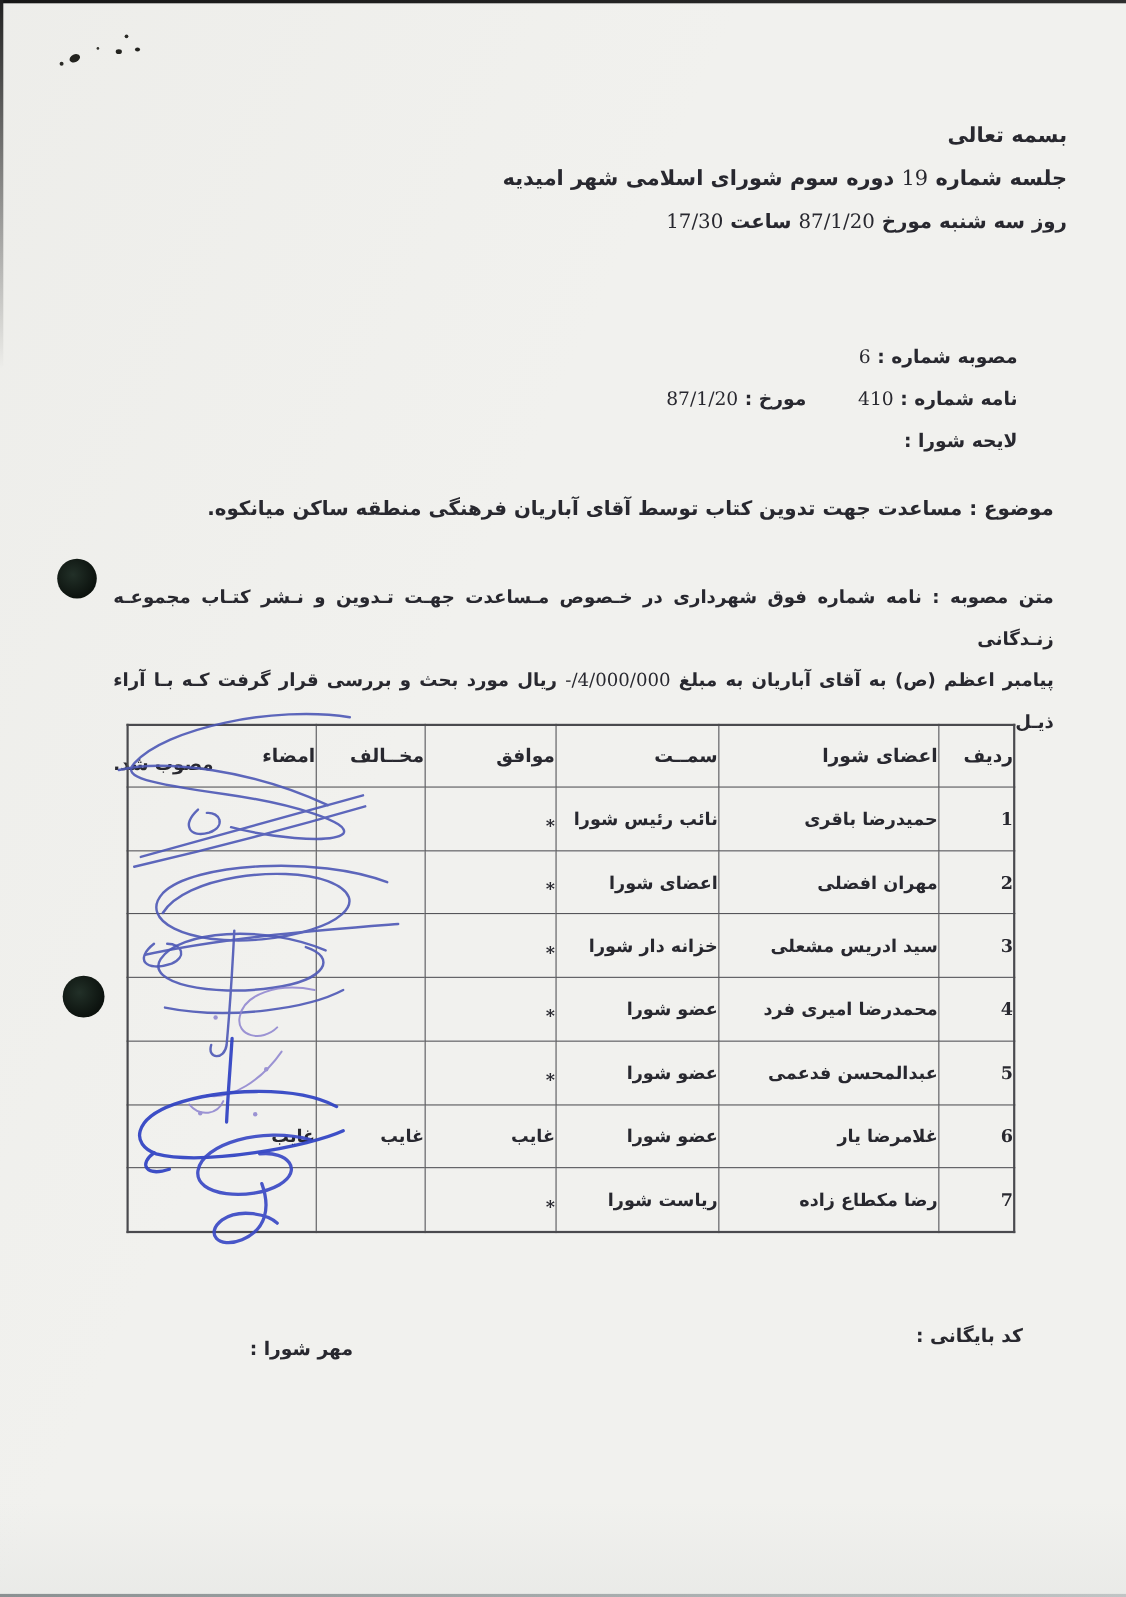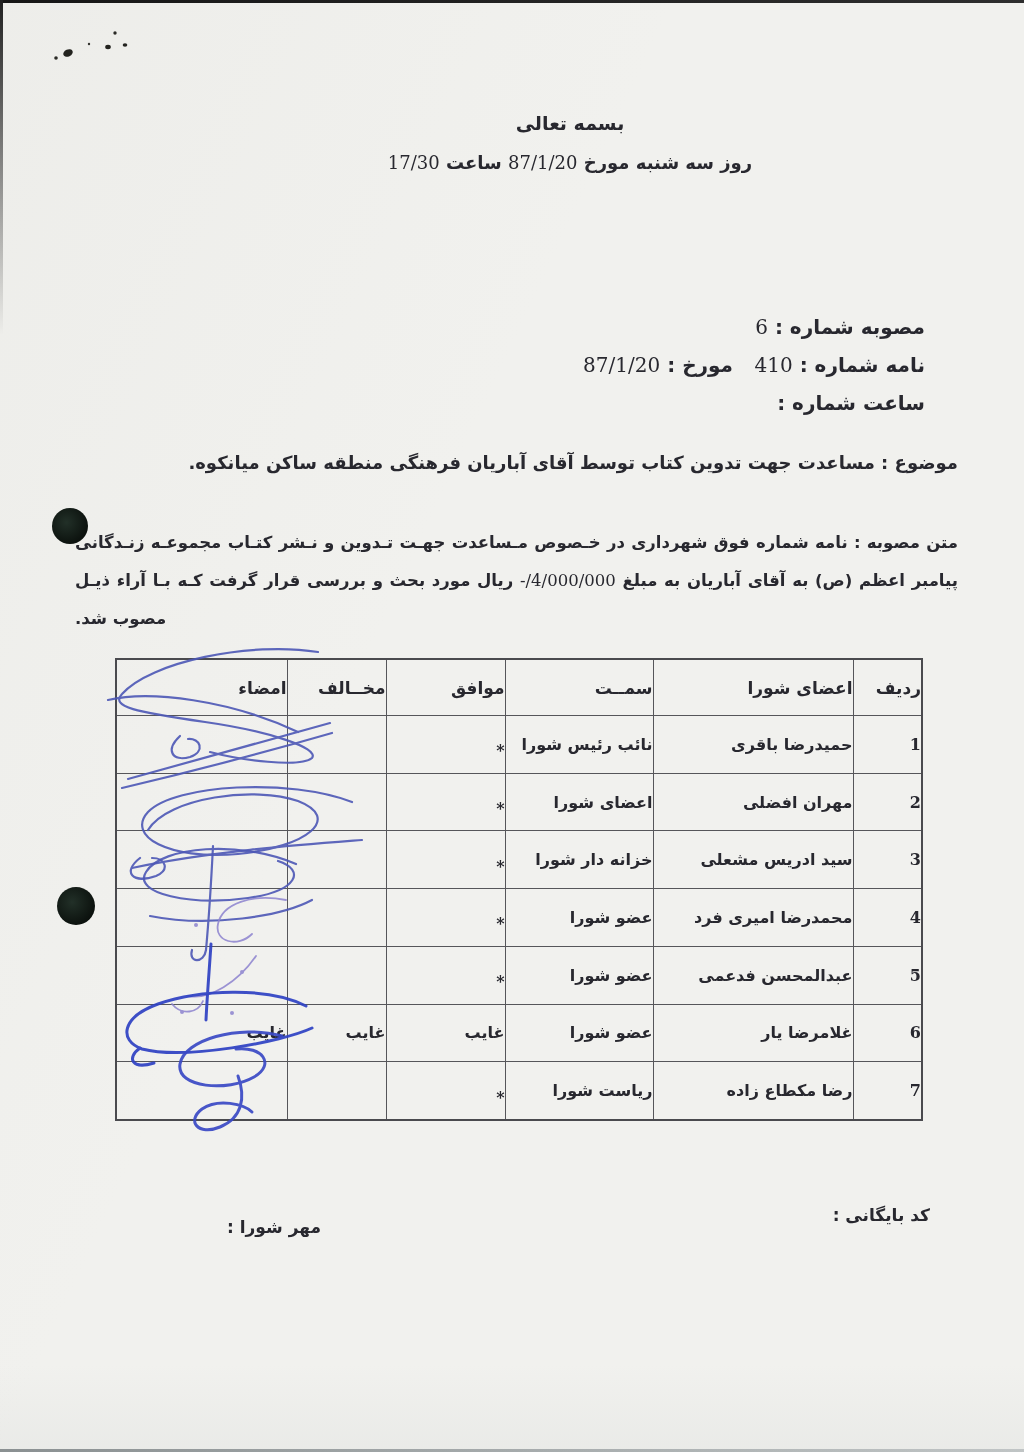--- a/index.html
+++ b/index.html
@@ -12,33 +12,33 @@
   .edge-bottom{position:absolute;left:0;bottom:0;width:100%;height:3px;background:linear-gradient(to right,rgba(60,70,75,.55),rgba(130,140,145,.4));}
   .hole{position:absolute;border-radius:50%;background:radial-gradient(circle at 40% 40%, #223028 0%, #0c120e 70%);}
   .hole1{left:52px;top:508px;width:36px;height:36px;}
   .hole2{left:57px;top:887px;width:38px;height:38px;}
 
   .rtl{direction:rtl;unicode-bidi:embed;}
   .ink{color:#28282f;}
   .b{font-weight:bold;}
   .num{font-family:"DejaVu Serif",serif;font-weight:normal;}
 
-  .header{position:absolute;left:170px;width:800px;top:104px;text-align:center;line-height:39px;font-size:19px;}
+  .header{position:absolute;left:170px;width:800px;top:104px;line-height:39px;font-size:19px;}
   .header .h-line4{font-size:18px;}
 
-  .field{position:absolute;font-size:20px;white-space:nowrap;}
+  .field{position:absolute;font-size:17px;white-space:nowrap;}
   .f1{top:315px;right:99px;}
   .f2{top:353px;right:99px;margin-left:24px;}
   .f2b{top:353px;right:291px;}
   .f3{top:391px;right:99px;}
 
   .subject{position:absolute;top:452px;right:66px;font-size:18px;white-space:nowrap;}
 
   .bodytext{position:absolute;top:524px;left:75px;right:66px;font-size:16.5px;}
-  .b-line{line-height:38px;text-align:justify;text-align-last:justify;}
+  .b-line{line-height:38px;text-align:justify;text-align-last:justify;margin-left:28px;}
   .b-line3{text-align:left;text-align-last:left;}
   bdo{unicode-bidi:bidi-override;}
 
   table.members{position:absolute;top:658px;left:115px;width:806px;height:463px;border-collapse:collapse;table-layout:fixed;direction:rtl;}
   table.members th,table.members td{border:1.5px solid #56565a;text-align:right;vertical-align:middle;color:#28282f;padding:0;}
   table.members{border:2px solid #4a4a4e;}
   table.members th{height:55px;font-size:17px;font-weight:bold;}
   table.members td{height:56px;font-size:16px;font-weight:bold;}
   td.c-no{font-family:"DejaVu Serif",serif;font-weight:normal;font-size:19px;}
   td.star{font-family:"DejaVu Serif",serif;font-weight:normal;font-size:27px;line-height:10px;}
@@ -66,20 +66,25 @@
     <circle cx="115" cy="33" r="1.7" fill="#2a2a26"></circle>
     <ellipse cx="125" cy="45" rx="2.3" ry="1.8" fill="#23231f"></ellipse>
     <circle cx="89" cy="44" r="1.2" fill="#33332e"></circle>
   </svg>
 
   <div class="hole hole1"></div>
   <div class="hole hole2"></div>
 
   <div class="header rtl ink b">
     <div class="h-line">بسمه تعالی</div>
+    <div class="h-line">
+      <span>جلسه شماره</span>
+      <span class="num">19</span>
+      <span>دوره سوم شورای اسلامی شهر امیدیه</span>
+    </div>
     <div class="h-line h-line4">
       <span>روز سه شنبه مورخ</span>
       <span class="num">87/1/20</span>
       <span>ساعت</span>
       <span class="num">17/30</span>
     </div>
   </div>
 
   <div class="field f1 rtl ink b">
     <span>مصوبه شماره :</span>
@@ -87,21 +92,21 @@
   </div>
   <div class="field f2 rtl ink b">
     <span>نامه شماره :</span>
     <span class="num">410</span>
   </div>
   <div class="field f2b rtl ink b">
     <span>مورخ :</span>
     <span class="num">87/1/20</span>
   </div>
   <div class="field f3 rtl ink b">
-    <span>ساعت شماره :</span>
+    <span>لایحه شورا :</span>
   </div>
 
   <div class="subject rtl ink b">موضوع : مساعدت جهت تدوین کتاب توسط آقای آباریان فرهنگی منطقه ساکن  میانکوه.</div>
 
   <div class="bodytext rtl ink b">
     <div class="b-line">متن مصوبه : نامه شماره فوق شهرداری در خـصوص  مـساعدت جهـت تـدوین و نـشر کتـاب  مجموعـه زنـدگانی</div>
     <div class="b-line">
       <span>پیامبر اعظم (ص) به آقای آباریان به مبلغ</span>
       <bdo dir="ltr" class="num">-/4/000/000</bdo>
       <span>ریال مورد بحث و بررسی قرار گرفت کـه بـا آراء ذیـل</span>

